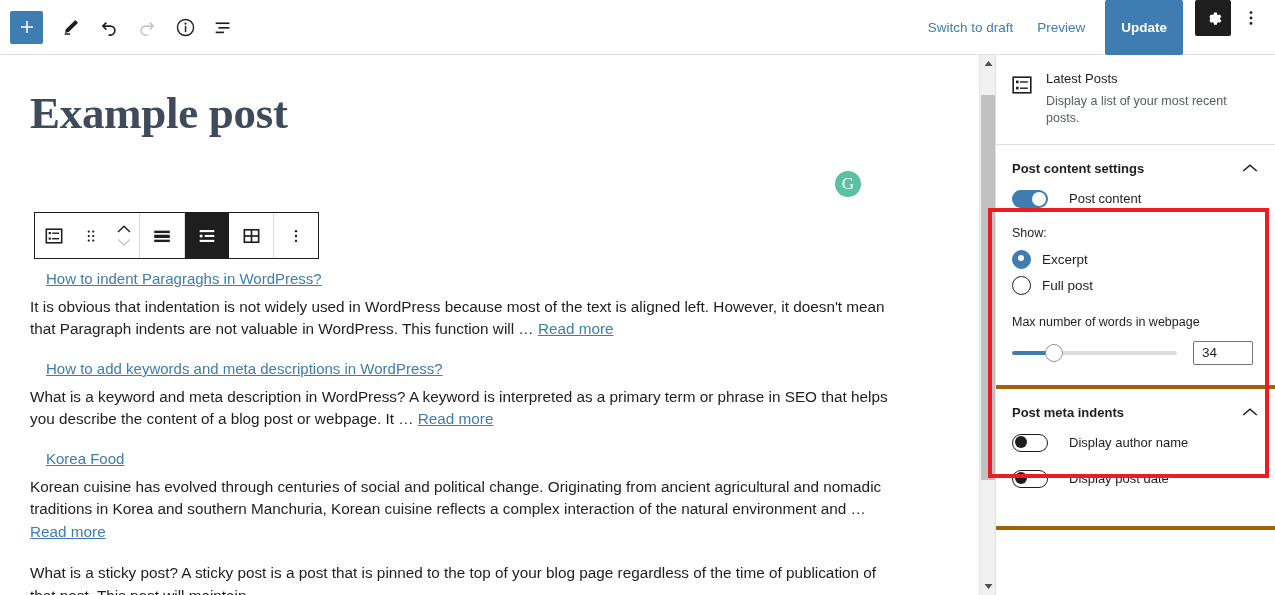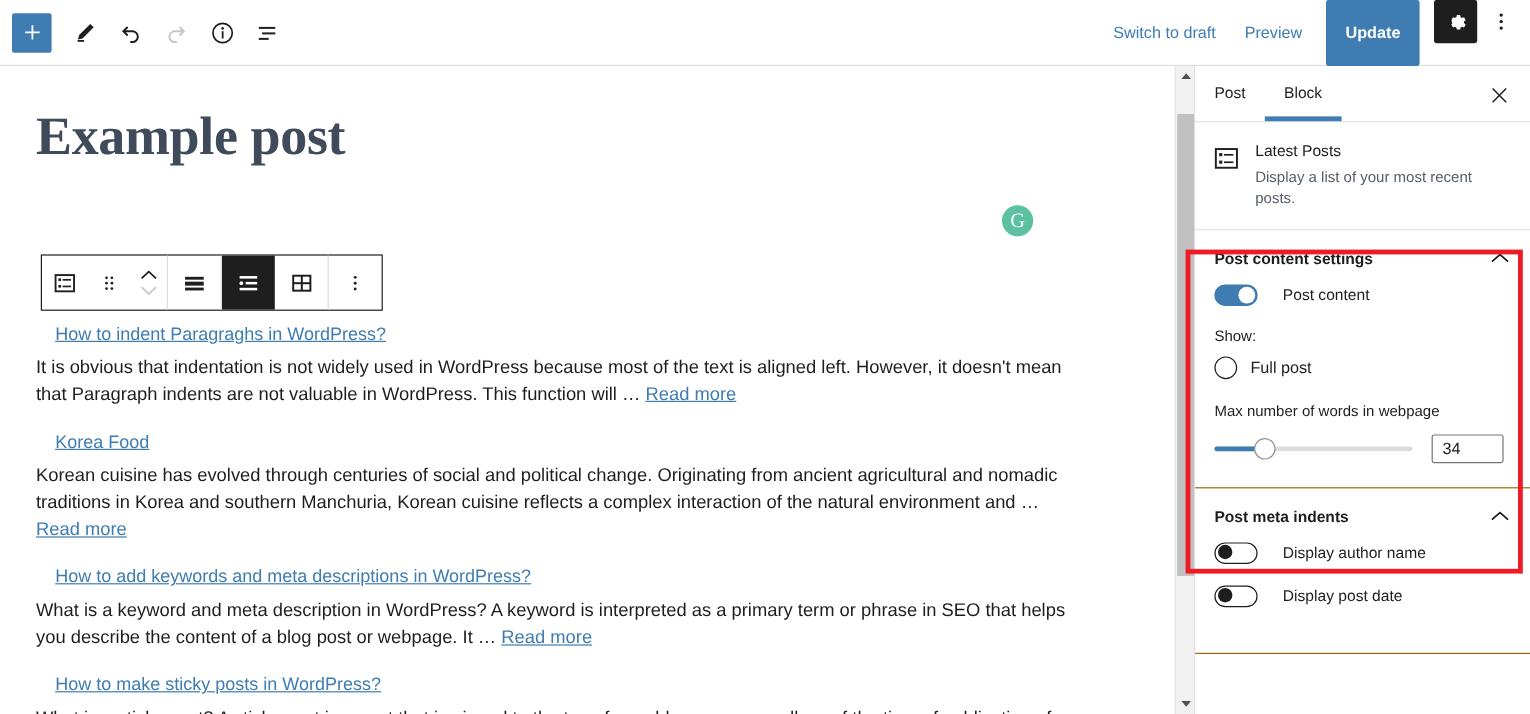--- a/index.html
+++ b/index.html
@@ -160,21 +160,21 @@
   }
 
   .blockcard {
     display: flex; padding: 16px 16px 16px 14px; gap: 12px;
     border-bottom: 1px solid #e0e0e0;
   }
   .blockcard-icon { width: 24px; height: 24px; flex: none; margin-top: 2px; }
   .blockcard-title { font-size: 13px; color: #1e1e1e; margin-bottom: 7px; }
   .blockcard-desc { font-size: 12.5px; color: #555d66; line-height: 1.38; }
 
-  .panel { border-bottom: 1px solid #a16207; }
+  .panel { border-bottom: 4px solid #a16207; }
   .panel-header {
     display: flex; align-items: center; justify-content: space-between;
     padding: 16px 16px 14px 16px; cursor: pointer;
   }
   .panel-title { font-size: 13px; font-weight: bold; color: #1e1e1e; }
   .panel-body { padding: 0 16px 20px 16px; }
 
   .toggle-row { display: flex; align-items: center; gap: 21px; margin-bottom: 18px; }
   .toggle {
     width: 36px; height: 18px; border-radius: 9px; position: relative;
@@ -383,31 +383,30 @@
     </div>
 
     <div class="postlist">
 
       <div class="pl-item">
         <a class="pl-link">How to indent Paragraghs in WordPress?</a>
         <div class="pl-excerpt"><span>It is obvious that indentation is not widely used in WordPress because most of the text is aligned left. However, it doesn't mean that Paragraph indents are not valuable in WordPress. This function will … </span><a class="pl-readmore">Read more</a></div>
       </div>
 
       <div class="pl-item">
+        <a class="pl-link">How to add keywords and meta descriptions in WordPress?</a>
+        <div class="pl-excerpt"><span>What is a keyword and meta description in WordPress? A keyword is interpreted as a primary term or phrase in SEO that helps you describe the content of a blog post or webpage. It … </span><a class="pl-readmore">Read more</a></div>
+      </div>
+
+      <div class="pl-item">
         <a class="pl-link">Korea Food</a>
         <div class="pl-excerpt"><span>Korean cuisine has evolved through centuries of social and political change. Originating from ancient agricultural and nomadic traditions in Korea and southern Manchuria, Korean cuisine reflects a complex interaction of the natural environment and … </span><a class="pl-readmore">Read more</a></div>
       </div>
 
       <div class="pl-item">
-        <a class="pl-link">How to add keywords and meta descriptions in WordPress?</a>
-        <div class="pl-excerpt"><span>What is a keyword and meta description in WordPress? A keyword is interpreted as a primary term or phrase in SEO that helps you describe the content of a blog post or webpage. It … </span><a class="pl-readmore">Read more</a></div>
-      </div>
-
-      <div class="pl-item">
-        <a class="pl-link">How to make sticky posts in WordPress?</a>
         <div class="pl-excerpt"><span>What is a sticky post? A sticky post is a post that is pinned to the top of your blog page regardless of the time of publication of that post. This post will maintain … </span></div>
       </div>
 
     </div>
   </div>
 
   <div class="scrollbar">
     <div class="sb-arrow up">
       <svg width="9" height="7" viewBox="0 0 10 7">
         <path d="M5 0.8 9.4 6.2H0.6z" fill="#505050"></path>
@@ -416,30 +415,20 @@
     <div class="sb-thumb"></div>
     <div class="sb-arrow down">
       <svg width="9" height="7" viewBox="0 0 10 7">
         <path d="M5 6.2 0.6 0.8h8.8z" fill="#505050"></path>
       </svg>
     </div>
   </div>
 
   <div class="sidebar">
 
-    <div class="sb-tabs">
-      <div class="sb-tab">Post</div>
-      <div class="sb-tab active">Block</div>
-      <div class="sb-close">
-        <svg width="17" height="17" viewBox="0 0 24 24">
-          <path d="M4.6 3.4 20.6 19.4l-1.2 1.2L3.4 4.6z" fill="#1e1e1e"></path>
-          <path d="M19.4 3.4 3.4 19.4l1.2 1.2L20.6 4.6z" fill="#1e1e1e"></path>
-        </svg>
-      </div>
-    </div>
 
     <div class="blockcard">
       <div class="blockcard-icon">
         <svg width="24" height="24" viewBox="0 0 24 24">
           <rect x="3.2" y="4.2" width="17.6" height="15.6" fill="none" stroke="#1e1e1e" stroke-width="1.6"></rect>
           <rect x="6" y="7.6" width="2.6" height="2.6" fill="#1e1e1e"></rect>
           <rect x="10" y="8.3" width="7.8" height="1.4" fill="#1e1e1e"></rect>
           <rect x="6" y="13.8" width="2.6" height="2.6" fill="#1e1e1e"></rect>
           <rect x="10" y="14.5" width="7.8" height="1.4" fill="#1e1e1e"></rect>
         </svg>
@@ -462,20 +451,24 @@
         <div class="toggle-row">
           <div class="toggle on">
               <div class="knob"></div>
             </div>
           <span class="toggle-label">Post content</span>
         </div>
 
         <div class="show-label">Show:</div>
 
         <div class="radio-row">
+          <div class="radio checked"></div>
+          <span class="radio-label">Excerpt</span>
+        </div>
+        <div class="radio-row">
           <div class="radio"></div>
           <span class="radio-label">Full post</span>
         </div>
 
         <div class="range-label">Max number of words in webpage</div>
         <div class="range-row">
           <div class="range-track">
             <div class="range-bg"></div>
             <div class="range-fill"></div>
             <div class="range-thumb"></div>

